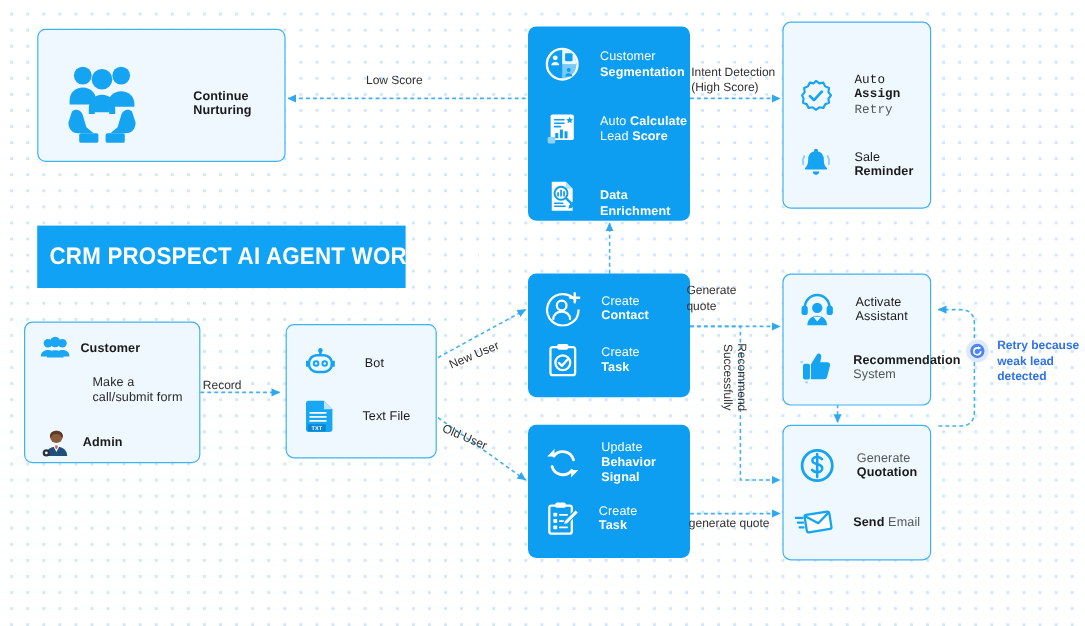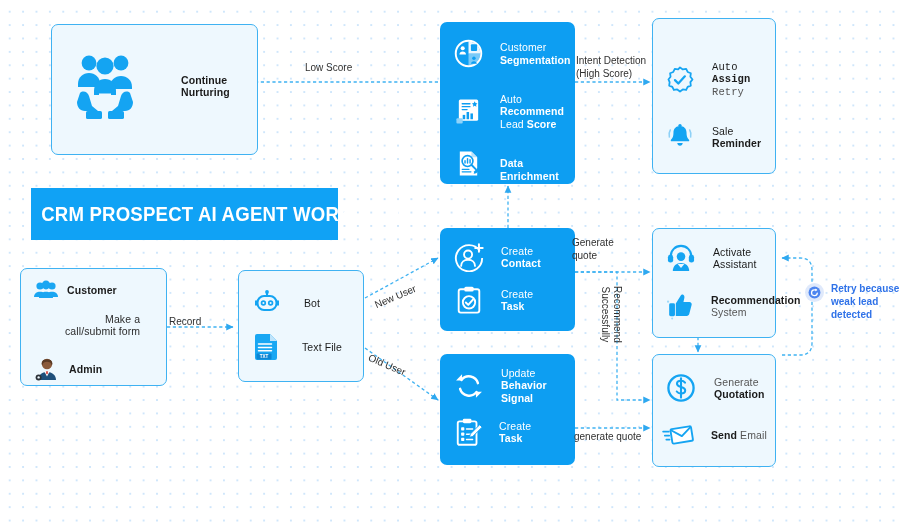--- a/index.html
+++ b/index.html
@@ -113,21 +113,21 @@
 
       <path d="M790,305 L810,305" stroke="none"></path>
       <path d="M782,355 L800,355 Q812,355 812,343 L812,270 Q812,258 800,258 L782,258" marker-end="url(#ah)"></path>
     </g>
   </svg>
 
   <div id="title-banner">
     <div class="t">CRM PROSPECT AI AGENT WORKFLOW</div>
   </div>
 
-  <div class="box box-light" style="left:31px;top:24px;width:207px;height:131px;margin-left:20px;">
+  <div class="box box-light" style="left:31px;top:24px;width:207px;height:111px;">
     <div class="row" style="position:absolute;left:20px;top:26px;width:175px;">
       <div class="ic">
         <svg width="66" height="70" viewBox="0 0 66 70">
           <g fill="#14a4f2">
             <circle cx="17" cy="12" r="7.4"></circle>
               <circle cx="49" cy="12" r="7.4"></circle>
               <circle cx="33" cy="15" r="8.6"></circle>
             <path d="M6 33c0-7 5-11 11-11s11 4 11 11v3H6z"></path>
             <path d="M38 36c0-7 5-11 11-11s11 4 11 11v2H38z"></path>
             <path d="M22 40c0-8 5-12 11-12s11 4 11 12v4H22z"></path>
@@ -154,21 +154,21 @@
               <circle cx="18" cy="6" r="3.6"></circle>
               <circle cx="12" cy="5" r="4.4"></circle>
             <path d="M0 17c0-3.4 2.7-5.3 6-5.3s6 1.9 6 5.3z"></path>
             <path d="M12 17c0-3.4 2.7-5.3 6-5.3s6 1.9 6 5.3z"></path>
             <path d="M5 18c0-4 3.1-6.2 7-6.2s7 2.2 7 6.2z"></path>
           </g>
         </svg>
       </div>
       <div class="lbl"><b>Customer</b></div>
     </div>
-    <div class="lbl" style="position:absolute;left:44px;top:44px;white-space:pre-line;color:#2b2b2b;text-align:right;">Make a
+    <div class="lbl" style="position:absolute;left:56px;top:44px;white-space:pre-line;color:#2b2b2b;">Make a
 call/submit form</div>
     <div class="row" style="position:absolute;left:13px;top:88px;">
       <div class="ic">
         <svg width="26" height="24" viewBox="0 0 26 24">
           <circle cx="13" cy="7" r="5.2" fill="#8a5a3b"></circle>
           <path d="M13 2.2c3.3 0 5.4 1.6 5.4 4.2 0 .9-.3 1.5-.8 1.6-.4-2.4-2.1-3.3-4.6-3.3s-4.2.9-4.6 3.3c-.5-.1-.8-.7-.8-1.6C7.6 3.8 9.7 2.2 13 2.2z" fill="#5a3a25"></path>
           <path d="M4 23c0-5 4-8 9-8s9 3 9 8z" fill="#1f4f7a"></path>
           <path d="M10.4 14.6h5.2l-2.6 5z" fill="#ffffff"></path>
           <path d="M11.9 14.2h2.2l-.2 2.1-.9 1.1-.9-1.1z" fill="#d9534f"></path>
           <circle cx="4.6" cy="20.4" r="3" fill="#2b3138"></circle>
@@ -239,21 +239,21 @@
             <path d="M8.5 7h8M8.5 10h8M8.5 13h5"></path>
           </g>
           <path d="M21.4 4.4l.9 1.9 2 .3-1.5 1.4.4 2-1.8-1-1.8 1 .4-2-1.5-1.4 2-.3z" fill="#0d9ef2"></path>
           <rect x="9" y="18.5" width="2.6" height="4.5" fill="#0d9ef2"></rect>
           <rect x="13" y="15.5" width="2.6" height="7.5" fill="#0d9ef2"></rect>
           <rect x="17" y="17" width="2.6" height="6" fill="#0d9ef2"></rect>
           <rect x="2.5" y="22" width="6.5" height="5.5" rx="1" fill="#8fd3fa"></rect>
         </svg>
       </div>
       <div class="lbl lbl-w" style="margin-left:8px;">
-        <span>Auto </span><b>Recommend</b><br><span>Lead </span><b>Score</b>
+        <span>Auto </span><b>Calculate</b><br><span>Lead </span><b>Score</b>
       </div>
     </div>
     <div class="row" style="position:absolute;left:14px;top:123px;">
       <div class="ic">
         <svg width="29" height="29" viewBox="0 0 30 30">
           <path d="M6 2.5h12l6 6v19H6z" fill="#ffffff"></path>
           <path d="M18 2.5l6 6h-6z" fill="#b9e2fb"></path>
           <circle cx="14" cy="12.5" r="5.6" fill="none" stroke="#0d9ef2" stroke-width="1.7"></circle>
           <path d="M11.4 14.6v-2.4M14 14.6V10M16.6 14.6v-3.4" stroke="#0d9ef2" stroke-width="1.5" stroke-linecap="round"></path>
           <path d="M18.2 16.6l4.2 4.2" stroke="#0d9ef2" stroke-width="2" stroke-linecap="round"></path>

